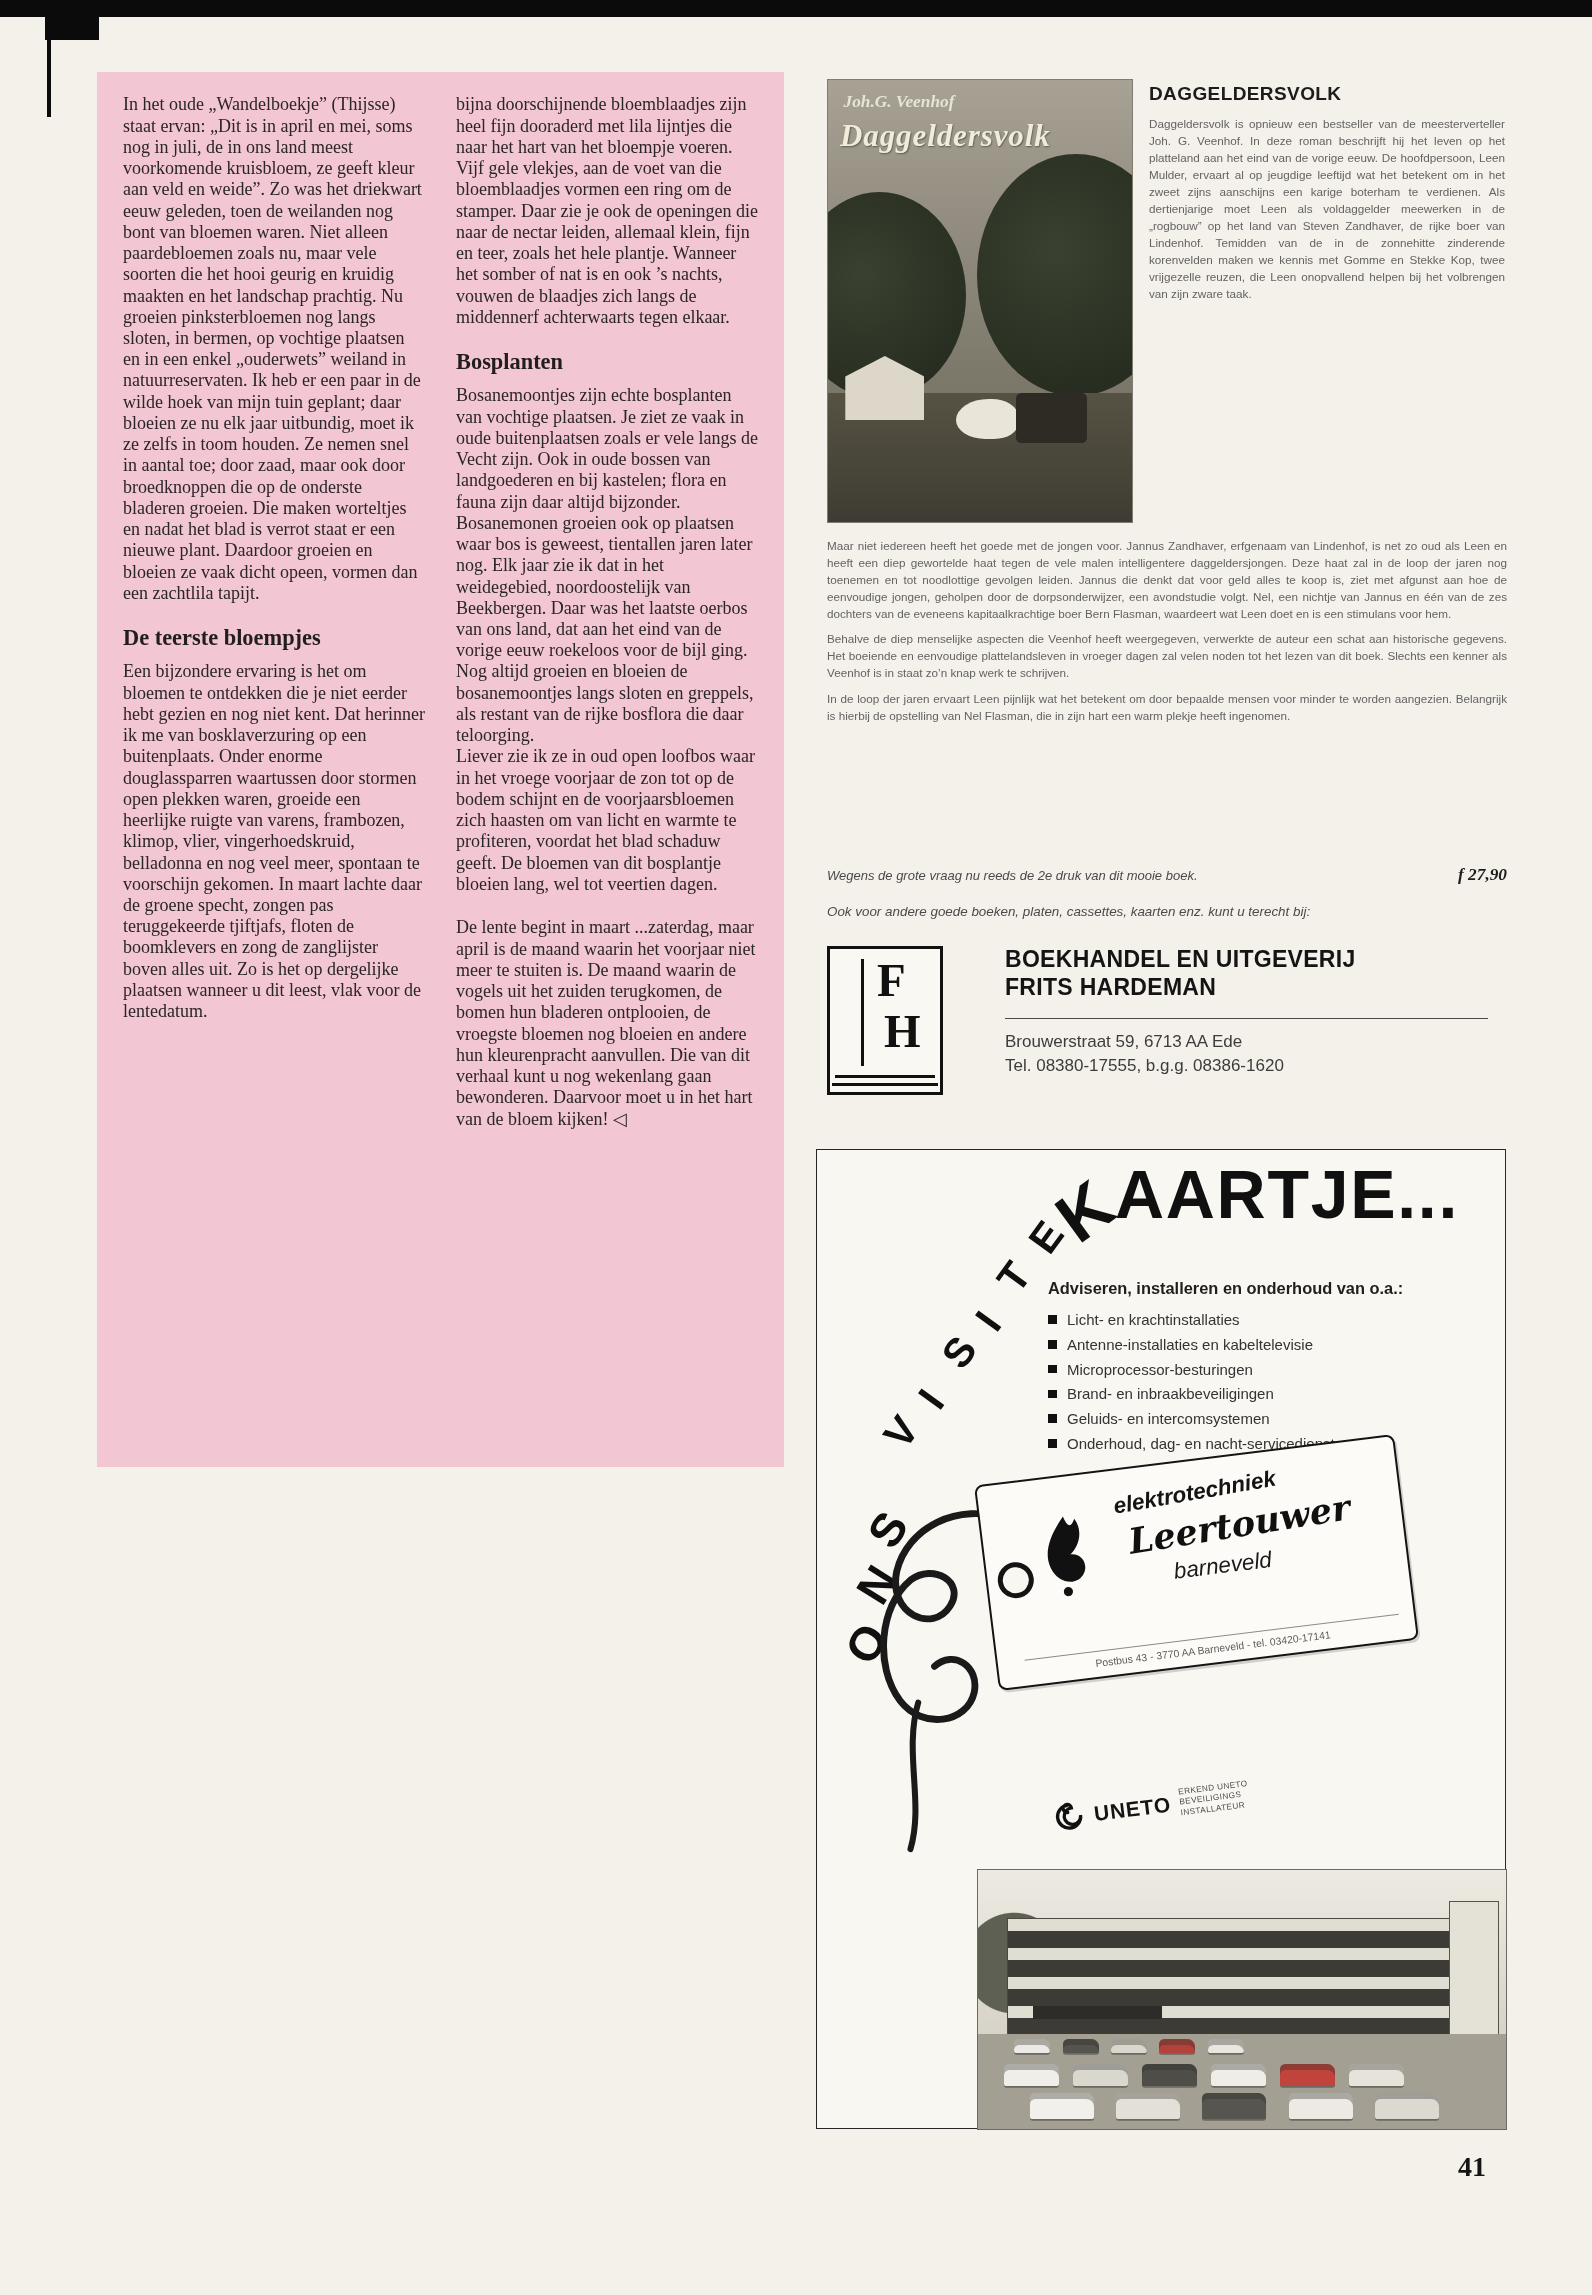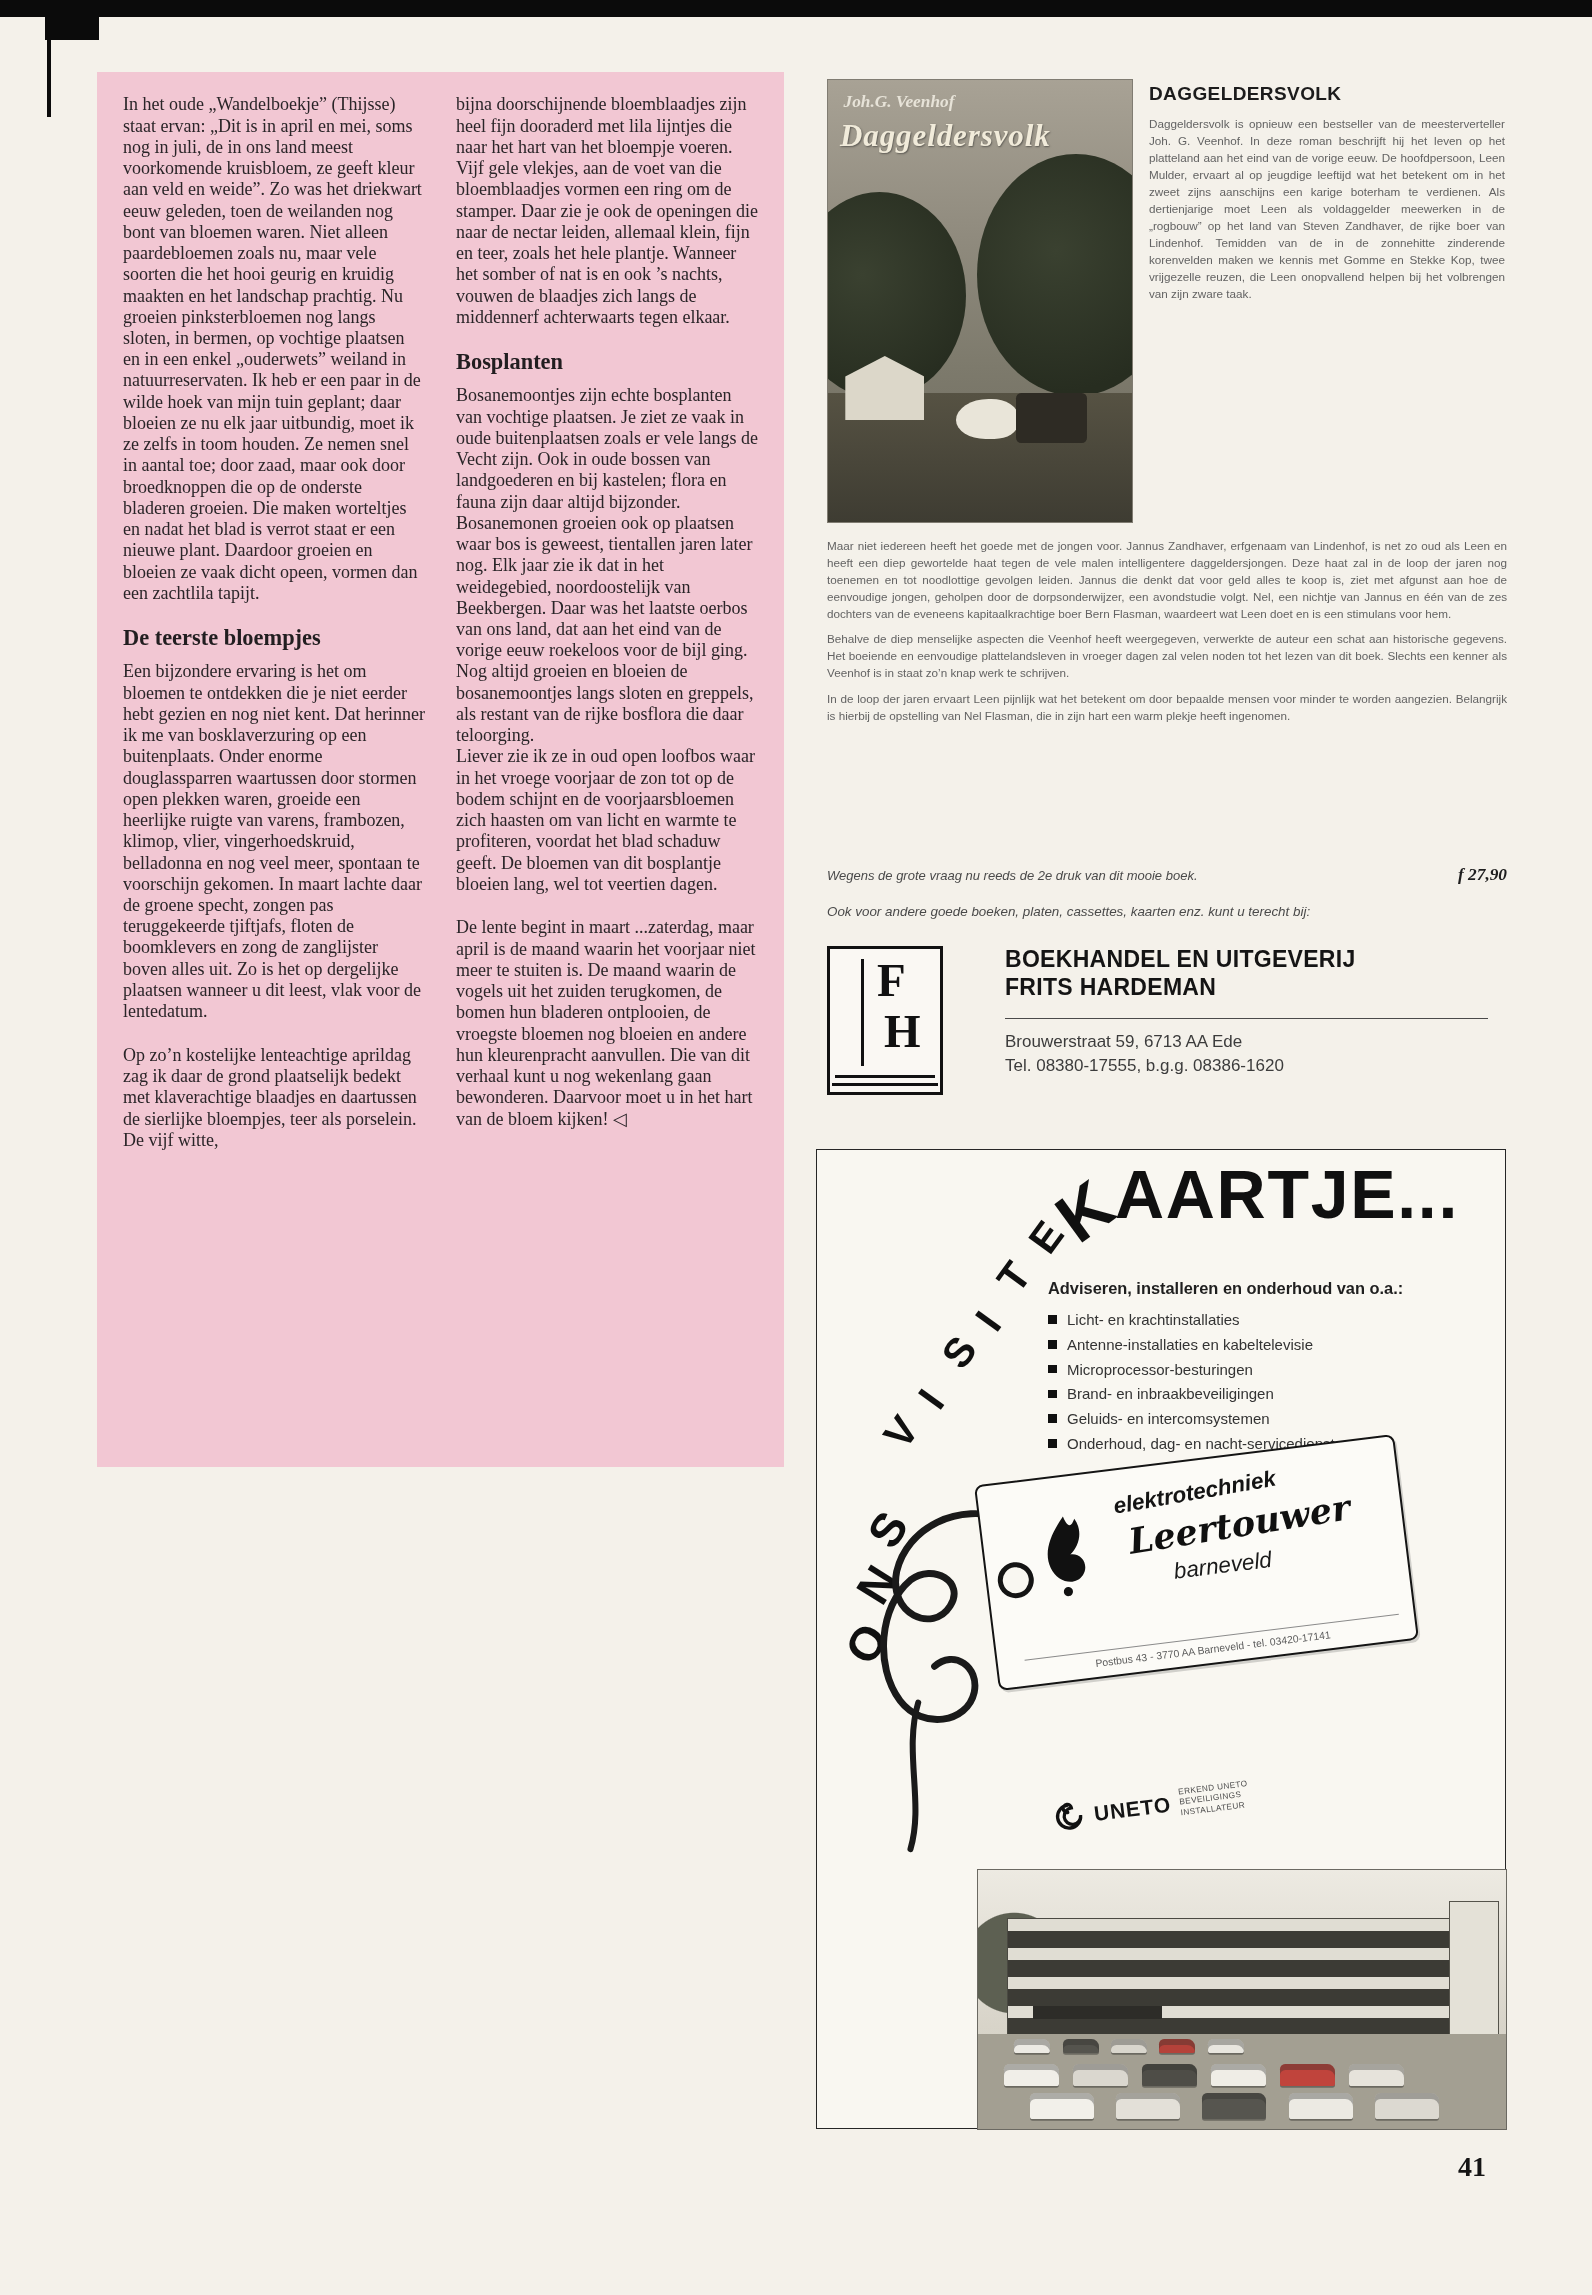--- a/index.html
+++ b/index.html
@@ -109,21 +109,20 @@
 
   <div class="topbar"></div>
   <div class="corner-block"></div>
   <div class="edge-streak"></div>
 
   <div class="pink-panel">
     <div class="acol">
       <p>In het oude „Wandelboekje” (Thijsse) staat ervan: „Dit is in april en mei, soms nog in juli, de in ons land meest voorkomende kruisbloem, ze geeft kleur aan veld en weide”. Zo was het driekwart eeuw geleden, toen de weilanden nog bont van bloemen waren. Niet alleen paardebloemen zoals nu, maar vele soorten die het hooi geurig en kruidig maakten en het landschap prachtig. Nu groeien pinksterbloemen nog langs sloten, in bermen, op vochtige plaatsen en in een enkel „ouderwets” weiland in natuurreservaten. Ik heb er een paar in de wilde hoek van mijn tuin geplant; daar bloeien ze nu elk jaar uitbundig, moet ik ze zelfs in toom houden. Ze nemen snel in aantal toe; door zaad, maar ook door broedknoppen die op de onderste bladeren groeien. Die maken worteltjes en nadat het blad is verrot staat er een nieuwe plant. Daardoor groeien en bloeien ze vaak dicht opeen, vormen dan een zachtlila tapijt.</p>
       <h2>De teerste bloempjes</h2>
       <p>Een bijzondere ervaring is het om bloemen te ontdekken die je niet eerder hebt gezien en nog niet kent. Dat herinner ik me van bosklaverzuring op een buitenplaats. Onder enorme douglassparren waartussen door stormen open plekken waren, groeide een heerlijke ruigte van varens, frambozen, klimop, vlier, vingerhoedskruid, belladonna en nog veel meer, spontaan te voorschijn gekomen. In maart lachte daar de groene specht, zongen pas teruggekeerde tjiftjafs, floten de boomklevers en zong de zanglijster boven alles uit. Zo is het op dergelijke plaatsen wanneer u dit leest, vlak voor de lentedatum.</p>
-      <p class="gap">Op zo’n kostelijke lenteachtige aprildag zag ik daar de grond plaatselijk bedekt met klaverachtige blaadjes en daartussen de sierlijke bloempjes, teer als porselein. De vijf witte,</p>
     </div>
     <div class="acol">
       <p>bijna doorschijnende bloemblaadjes zijn heel fijn dooraderd met lila lijntjes die naar het hart van het bloempje voeren. Vijf gele vlekjes, aan de voet van die bloemblaadjes vormen een ring om de stamper. Daar zie je ook de openingen die naar de nectar leiden, allemaal klein, fijn en teer, zoals het hele plantje. Wanneer het somber of nat is en ook ’s nachts, vouwen de blaadjes zich langs de middennerf achterwaarts tegen elkaar.</p>
       <h2>Bosplanten</h2>
       <p>Bosanemoontjes zijn echte bosplanten van vochtige plaatsen. Je ziet ze vaak in oude buitenplaatsen zoals er vele langs de Vecht zijn. Ook in oude bossen van landgoederen en bij kastelen; flora en fauna zijn daar altijd bijzonder. Bosanemonen groeien ook op plaatsen waar bos is geweest, tientallen jaren later nog. Elk jaar zie ik dat in het weidegebied, noordoostelijk van Beekbergen. Daar was het laatste oerbos van ons land, dat aan het eind van de vorige eeuw roekeloos voor de bijl ging. Nog altijd groeien en bloeien de bosanemoontjes langs sloten en greppels, als restant van de rijke bosflora die daar teloorging.</p>
       <p>Liever zie ik ze in oud open loofbos waar in het vroege voorjaar de zon tot op de bodem schijnt en de voorjaarsbloemen zich haasten om van licht en warmte te profiteren, voordat het blad schaduw geeft. De bloemen van dit bosplantje bloeien lang, wel tot veertien dagen.</p>
       <p class="gap">De lente begint in maart ...zaterdag, maar april is de maand waarin het voorjaar niet meer te stuiten is. De maand waarin de vogels uit het zuiden terugkomen, de bomen hun bladeren ontplooien, de vroegste bloemen nog bloeien en andere hun kleurenpracht aanvullen. Die van dit verhaal kunt u nog wekenlang gaan bewonderen. Daarvoor moet u in het hart van de bloem kijken! ◁</p>
     </div>
   </div>
 

